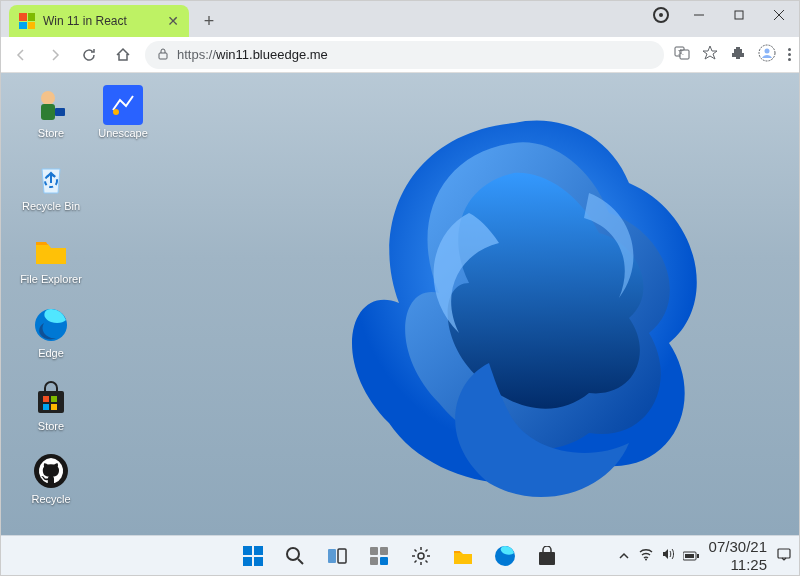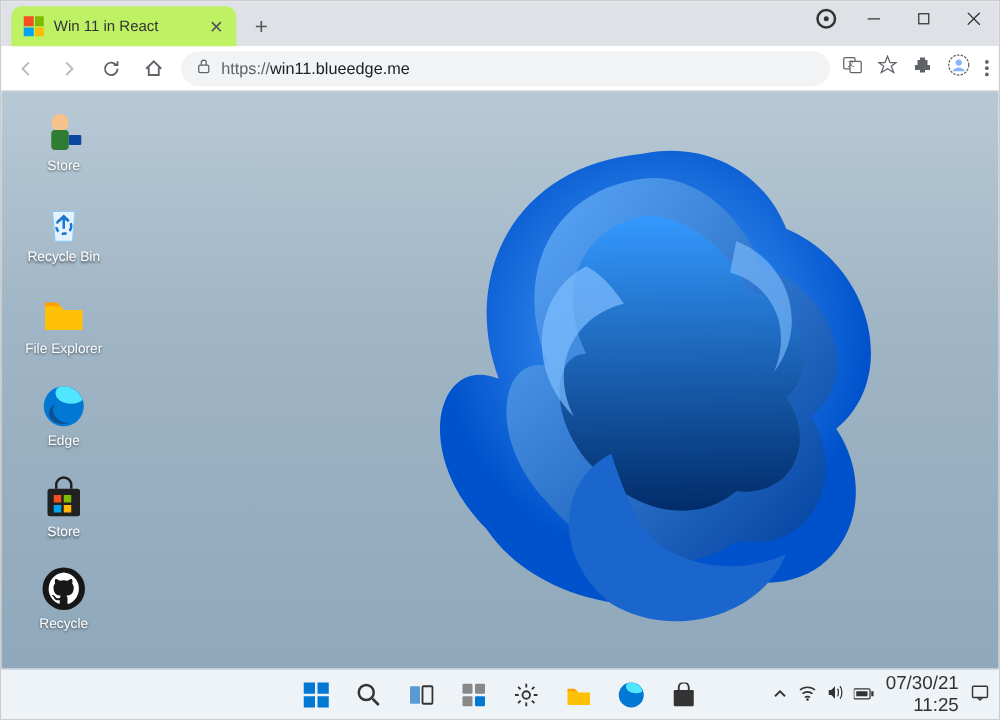--- a/index.html
+++ b/index.html
@@ -166,20 +166,29 @@
       <div class="dicon">
         <div class="ico">
             <svg width="38" height="38" viewBox="0 0 38 38">
               <circle cx="16" cy="12" r="7" fill="#f4c28a"></circle>
               <rect x="9" y="18" width="14" height="16" rx="3" fill="#2e7d32"></rect>
               <rect x="23" y="22" width="10" height="8" rx="1" fill="#0d47a1"></rect>
             </svg>
           </div>
         <div class="lbl">Store</div>
       </div>
+      <div class="dicon">
+        <div class="ico" style="background:#2962ff">
+            <svg width="30" height="30" viewBox="0 0 30 30">
+              <path d="M5 20 L12 10 L18 16 L25 6" fill="none" stroke="#fff" stroke-width="2"></path>
+              <circle cx="8" cy="22" r="3" fill="#ffb300"></circle>
+            </svg>
+          </div>
+        <div class="lbl">Unescape</div>
+      </div>
     </div>
     <div class="dicon">
       <div class="ico">
           <svg width="38" height="38" viewBox="0 0 38 38">
             <path d="M10 10h18l-2 24H12z" fill="#e3f2fd" stroke="#90caf9"></path>
             <path d="M15 18l4-4 4 4M19 14v10" stroke="#1976d2" fill="none" stroke-width="2"></path>
             <circle cx="19" cy="22" r="6" fill="none" stroke="#1976d2" stroke-width="2" stroke-dasharray="4 3"></circle>
           </svg>
         </div>
       <div class="lbl">Recycle Bin</div>

